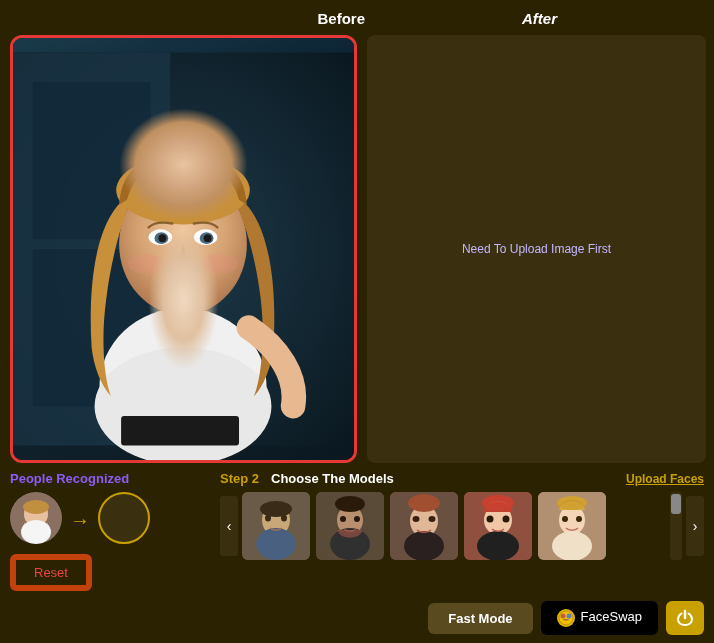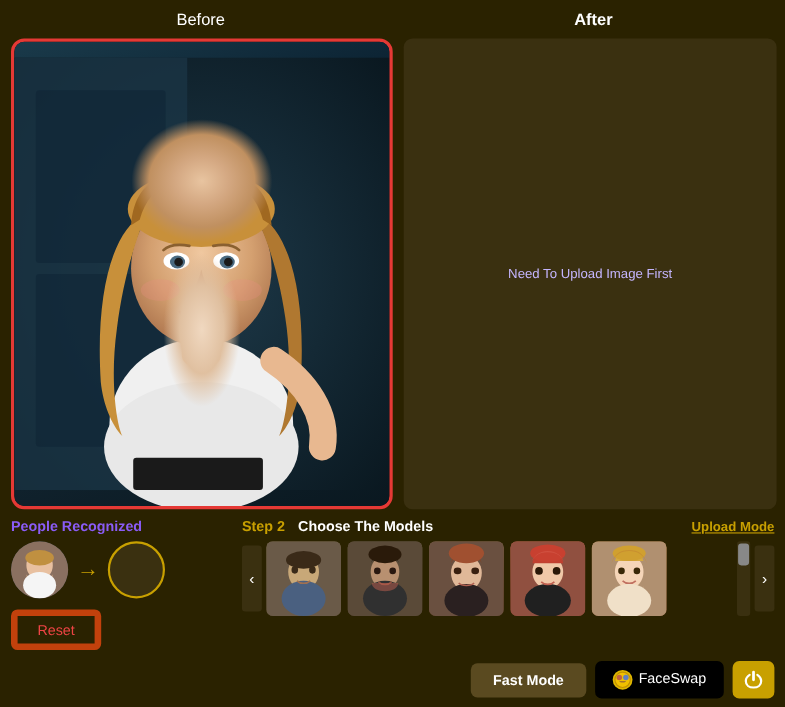--- a/index.html
+++ b/index.html
@@ -21,31 +21,32 @@
     }
 
     
     .header-row {
       display: flex;
       width: 100%;
       padding: 10px 0 8px 0;
     }
     .header-before {
       width: 365px;
-      text-align: center;
+      text-align: right;
       font-size: 15px;
-      font-weight: normal;
+      font-weight: bold;
       color: #fff;
     }
     .header-after {
       flex: 1;
       text-align: center;
       font-size: 15px;
       font-weight: bold;
       color: #fff;
+      font-style: italic;
     }
 
     
     .panels-row {
       display: flex;
       width: 100%;
       flex: 1;
       padding: 0 8px 0 10px;
       gap: 10px;
     }
@@ -400,21 +401,21 @@
       </div>
       <button class="reset-btn">Reset</button>
     </div>
 
     <div class="models-section">
       <div class="models-header">
         <div style="display:flex;align-items:center;gap:6px;">
           <span class="step2-label">Step 2</span>
           <span class="choose-models-label">Choose The Models</span>
         </div>
-        <span class="upload-faces-link">Upload Mode</span>
+        <span class="upload-faces-link">Upload Faces</span>
       </div>
 
       <div style="display:flex;align-items:center;gap:4px;">
         <button class="carousel-arrow">‹</button>
 
         <div style="display:flex;gap:6px;flex:1;overflow:hidden;align-items:center;">
 
           <div class="model-thumb face-1">
             <svg width="68" height="68" viewBox="0 0 68 68" xmlns="http://www.w3.org/2000/svg">
               <rect width="68" height="68" fill="#6a5a48"></rect>

